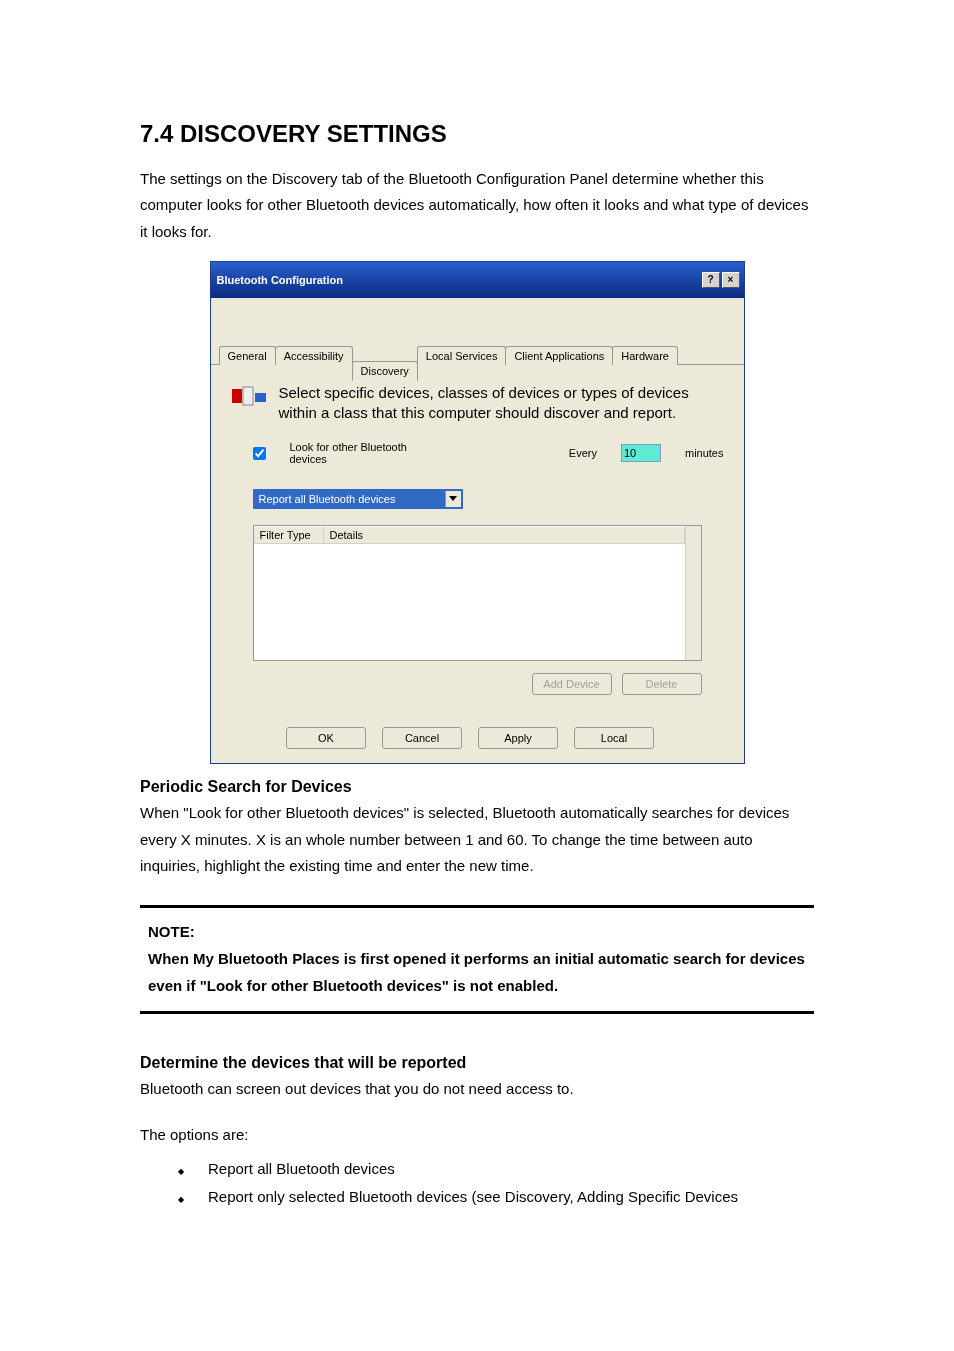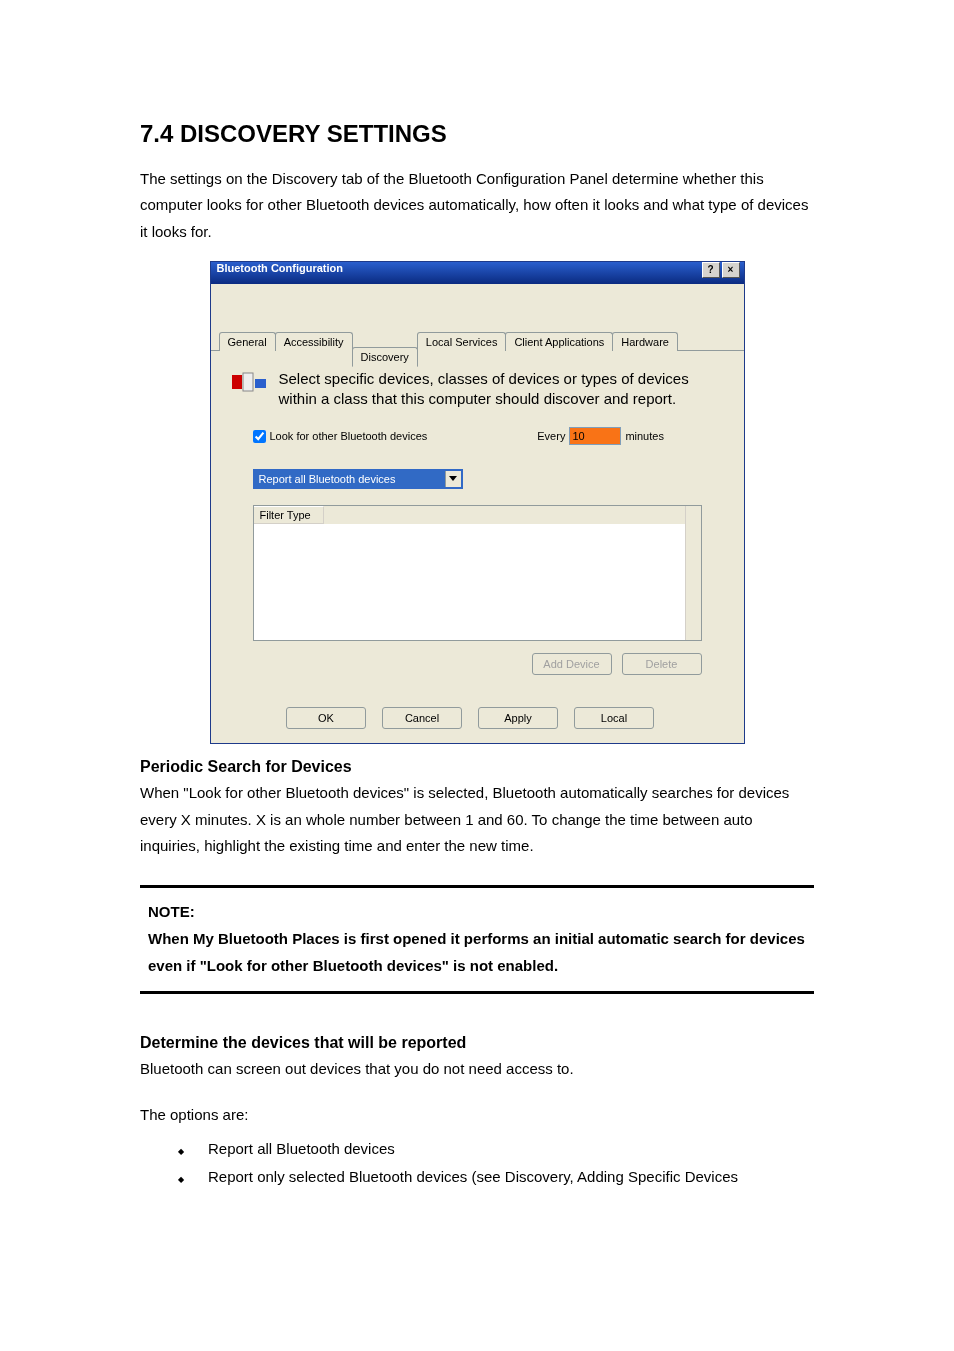--- a/index.html
+++ b/index.html
@@ -29,25 +29,25 @@
   }
   .dialog {
     width: 535px;
     border: 1px solid #1e3a8a;
     background: #ece9d8;
     font-family: Tahoma, Arial, sans-serif;
     font-size: 11px;
     color: #000;
   }
   .titlebar {
-    height: 22px;
+    height: 36px;
     background: linear-gradient(#2a5fcd, #0a2a80);
     color: #fff;
     display: flex;
-    align-items: flex-start;
+    align-items: center;
     padding: 0 4px 0 6px;
     font-weight: bold;
     font-size: 11px;
   }
   .titlebar .title-text { flex: 1; }
   .titlebar .tbtn {
     width: 18px;
     height: 16px;
     background: #d6d3ce;
     border: 1px solid #fff;
@@ -108,29 +108,29 @@
   }
   .desc-text {
     font-size: 15px;
     line-height: 1.35;
   }
   .check-row {
     display: flex;
     align-items: center;
     margin: 0 0 24px 22px;
     font-size: 11px;
-    gap: 0;
+    gap: 20px;
   }
   .check-row input[type="checkbox"] { margin: 0 4px 0 0; }
   .check-row .every-lbl { margin-left: 110px; }
   .int-field {
-    width: 52px;
+    width: 40px;
     height: 18px;
     border: 1px solid #7f9db9;
-    background: #f97316;
+    background: #5eead4;
     font-size: 11px;
     padding: 1px 2px;
     margin: 0 4px;
   }
   .combo {
     margin: 0 0 16px 22px;
     display: flex;
   }
   .combo-box {
     width: 210px;
@@ -304,20 +304,21 @@
               </svg>
           </div>
         </div>
       </div>
 
       <div class="filter-table">
         <div style="display:flex; flex:1;">
           <div style="flex:1; display:flex; flex-direction:column;">
             <div class="filter-header">
               <div class="col c1">Filter Type</div>
+              <div class="col c2">Details</div>
             </div>
             <div class="filter-body"></div>
           </div>
           <div class="filter-scroll"></div>
         </div>
       </div>
 
       <div class="action-row">
         <div class="btn disabled">Add Device</div>
         <div class="btn disabled">Delete</div>

